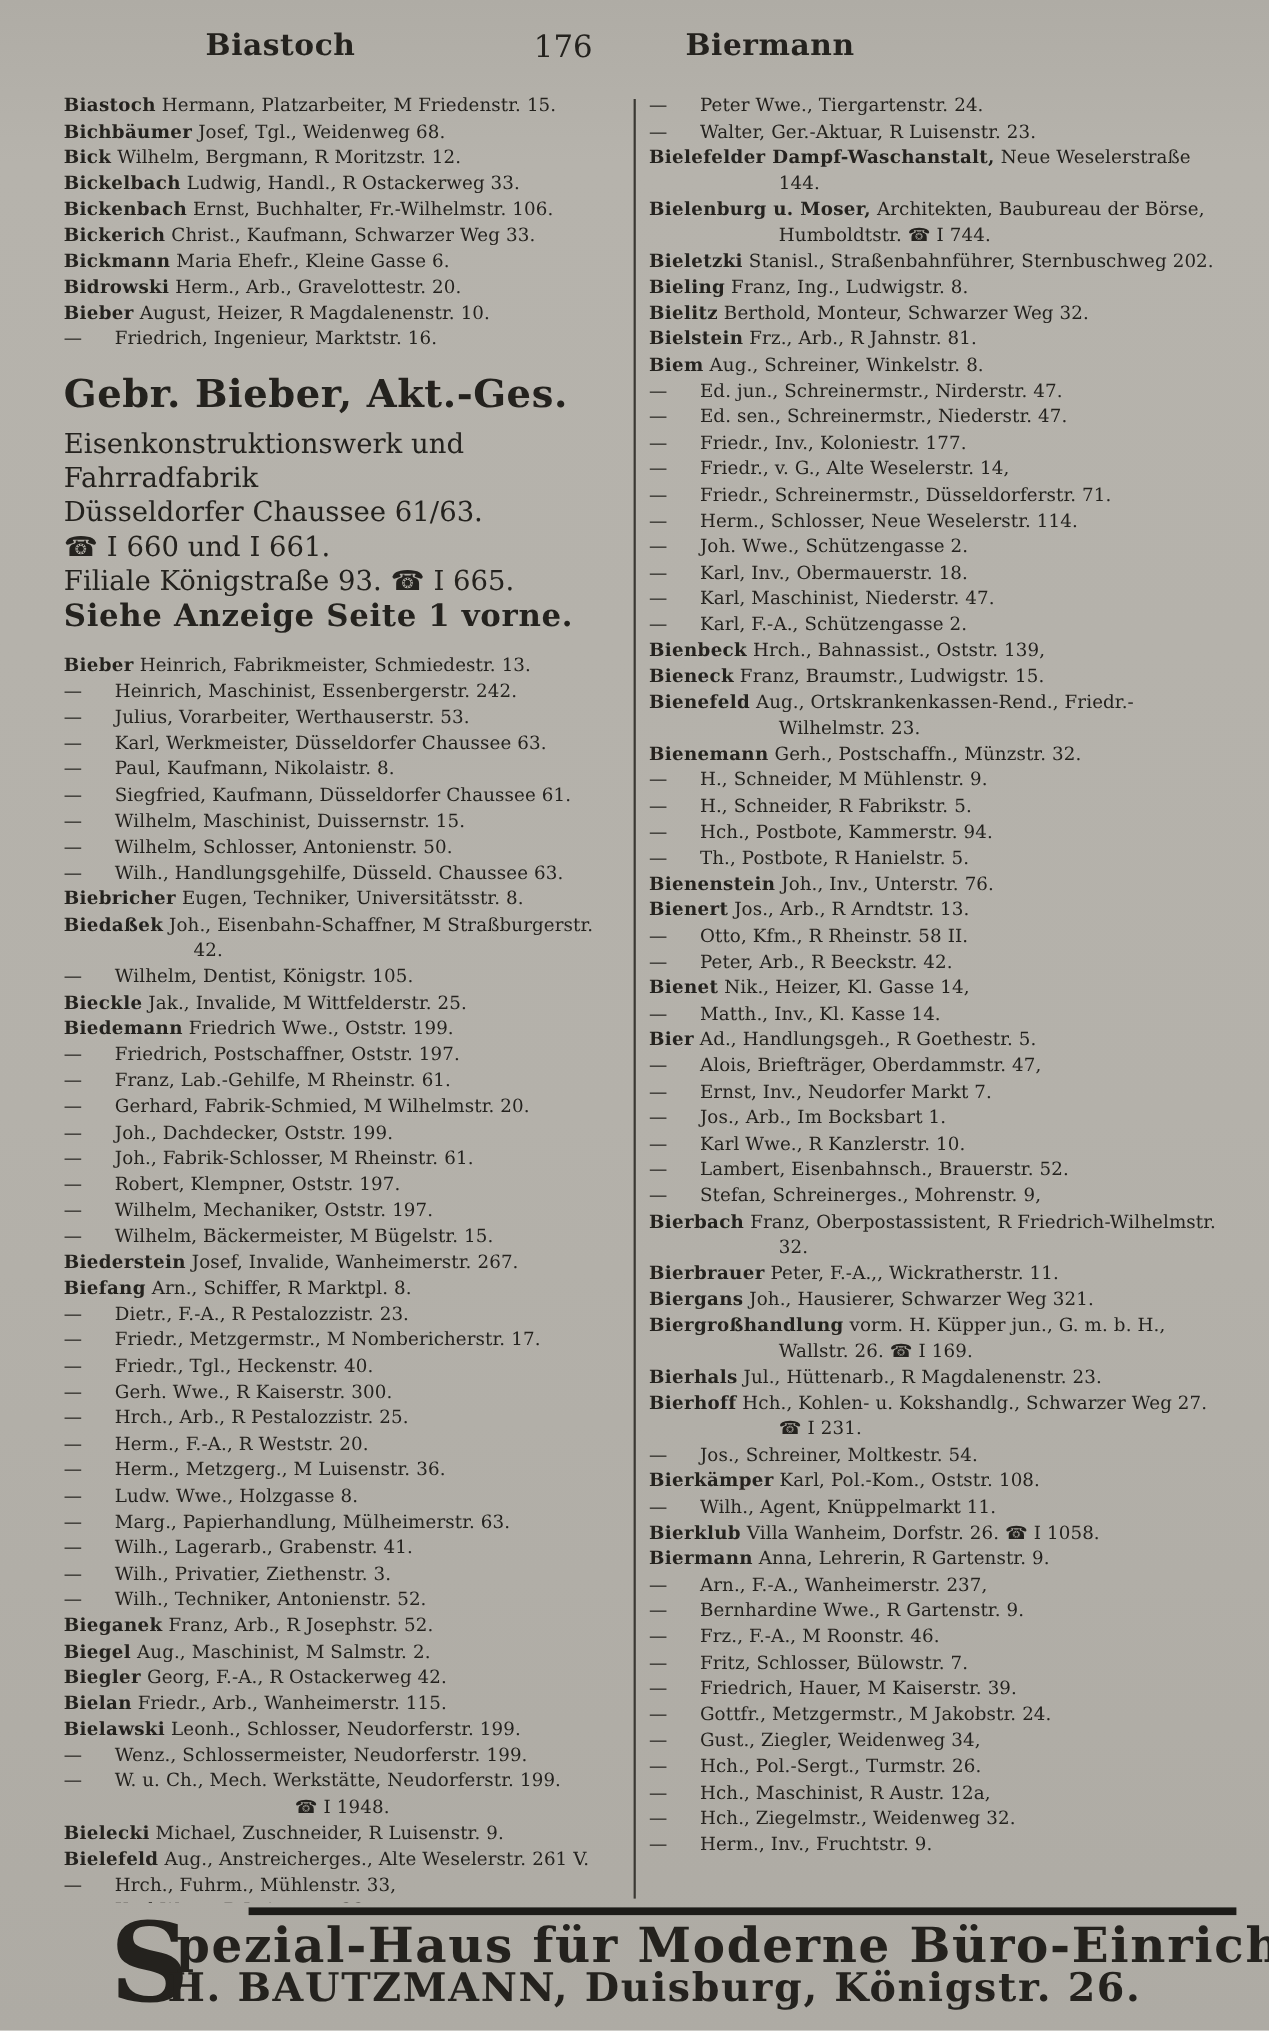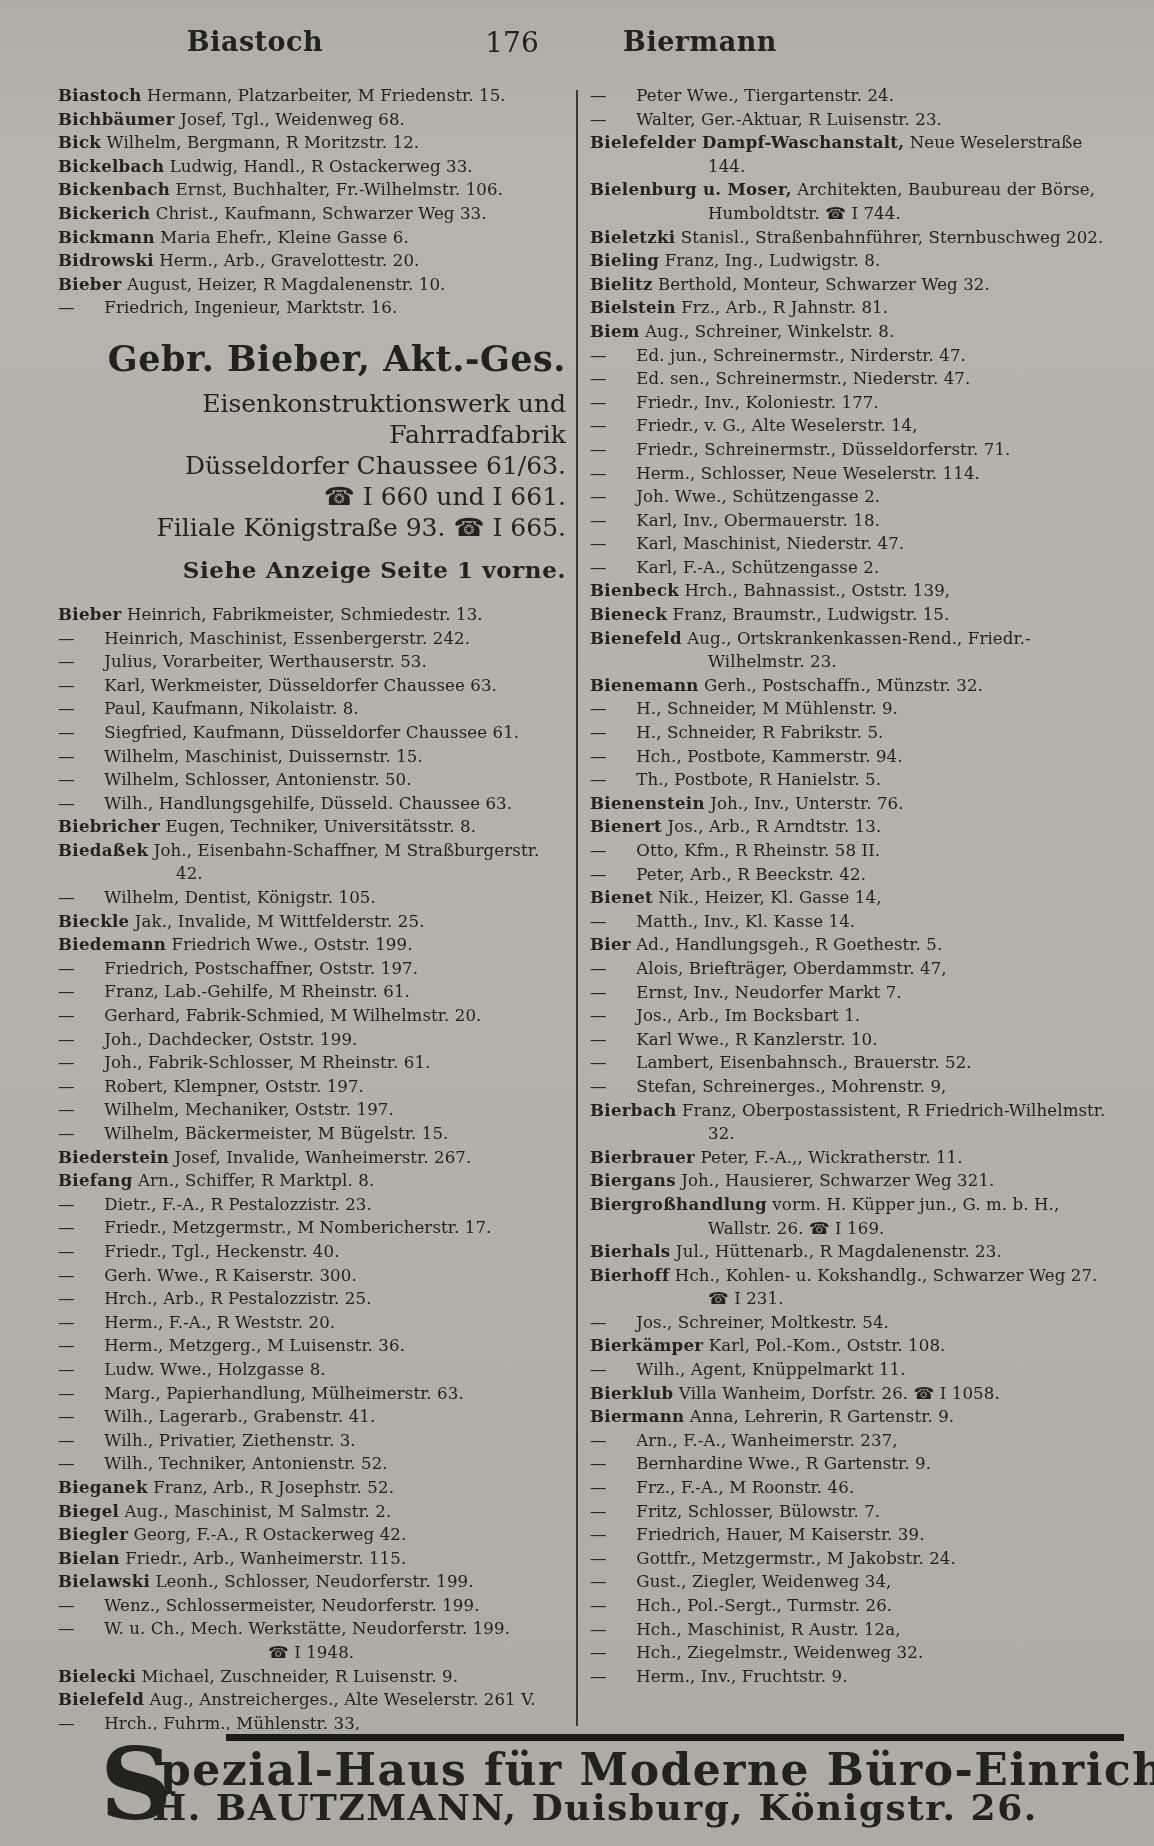--- a/index.html
+++ b/index.html
@@ -26,24 +26,24 @@
   
   .entry{
     font-size:16.6px;line-height:23.6px;
     padding-left:118px;text-indent:-118px;
     letter-spacing:.1px;
   }
   .lead{font-weight:700;letter-spacing:.3px;}
   .lead.dash{font-weight:400;margin-right:24px;}
   .cont{text-indent:0;padding-left:92px;}
   
-  .ad{text-align:right;margin:18px 0 16px;}
+  .ad{text-align:left;margin:18px 0 16px;}
   .ad-title{font-size:35px;font-weight:800;letter-spacing:.5px;line-height:42px;margin-bottom:8px;}
   .ad-line{font-size:25px;line-height:31px;}
-  .ad-note{font-size:23px;font-weight:800;line-height:34px;margin-top:10px;letter-spacing:.6px;}
+  .ad-note{font-size:28px;font-weight:800;line-height:34px;margin-top:0;letter-spacing:.6px;}
   
   .footer-rule{position:absolute;left:226px;right:30px;top:1734px;height:7px;background:#1c1b18;}
   .foot-drop{position:absolute;left:100px;top:1738px;font-size:100px;line-height:92px;font-weight:800;}
   .foot-line1{position:absolute;left:160px;top:1744px;width:960px;text-align:center;
     font-size:44px;font-weight:800;letter-spacing:1.5px;white-space:nowrap;}
   .foot-line2{position:absolute;left:150px;top:1786px;width:890px;text-align:center;
     font-size:36px;font-weight:800;letter-spacing:1.5px;white-space:nowrap;}
 </style>
 </head>
 <body>

